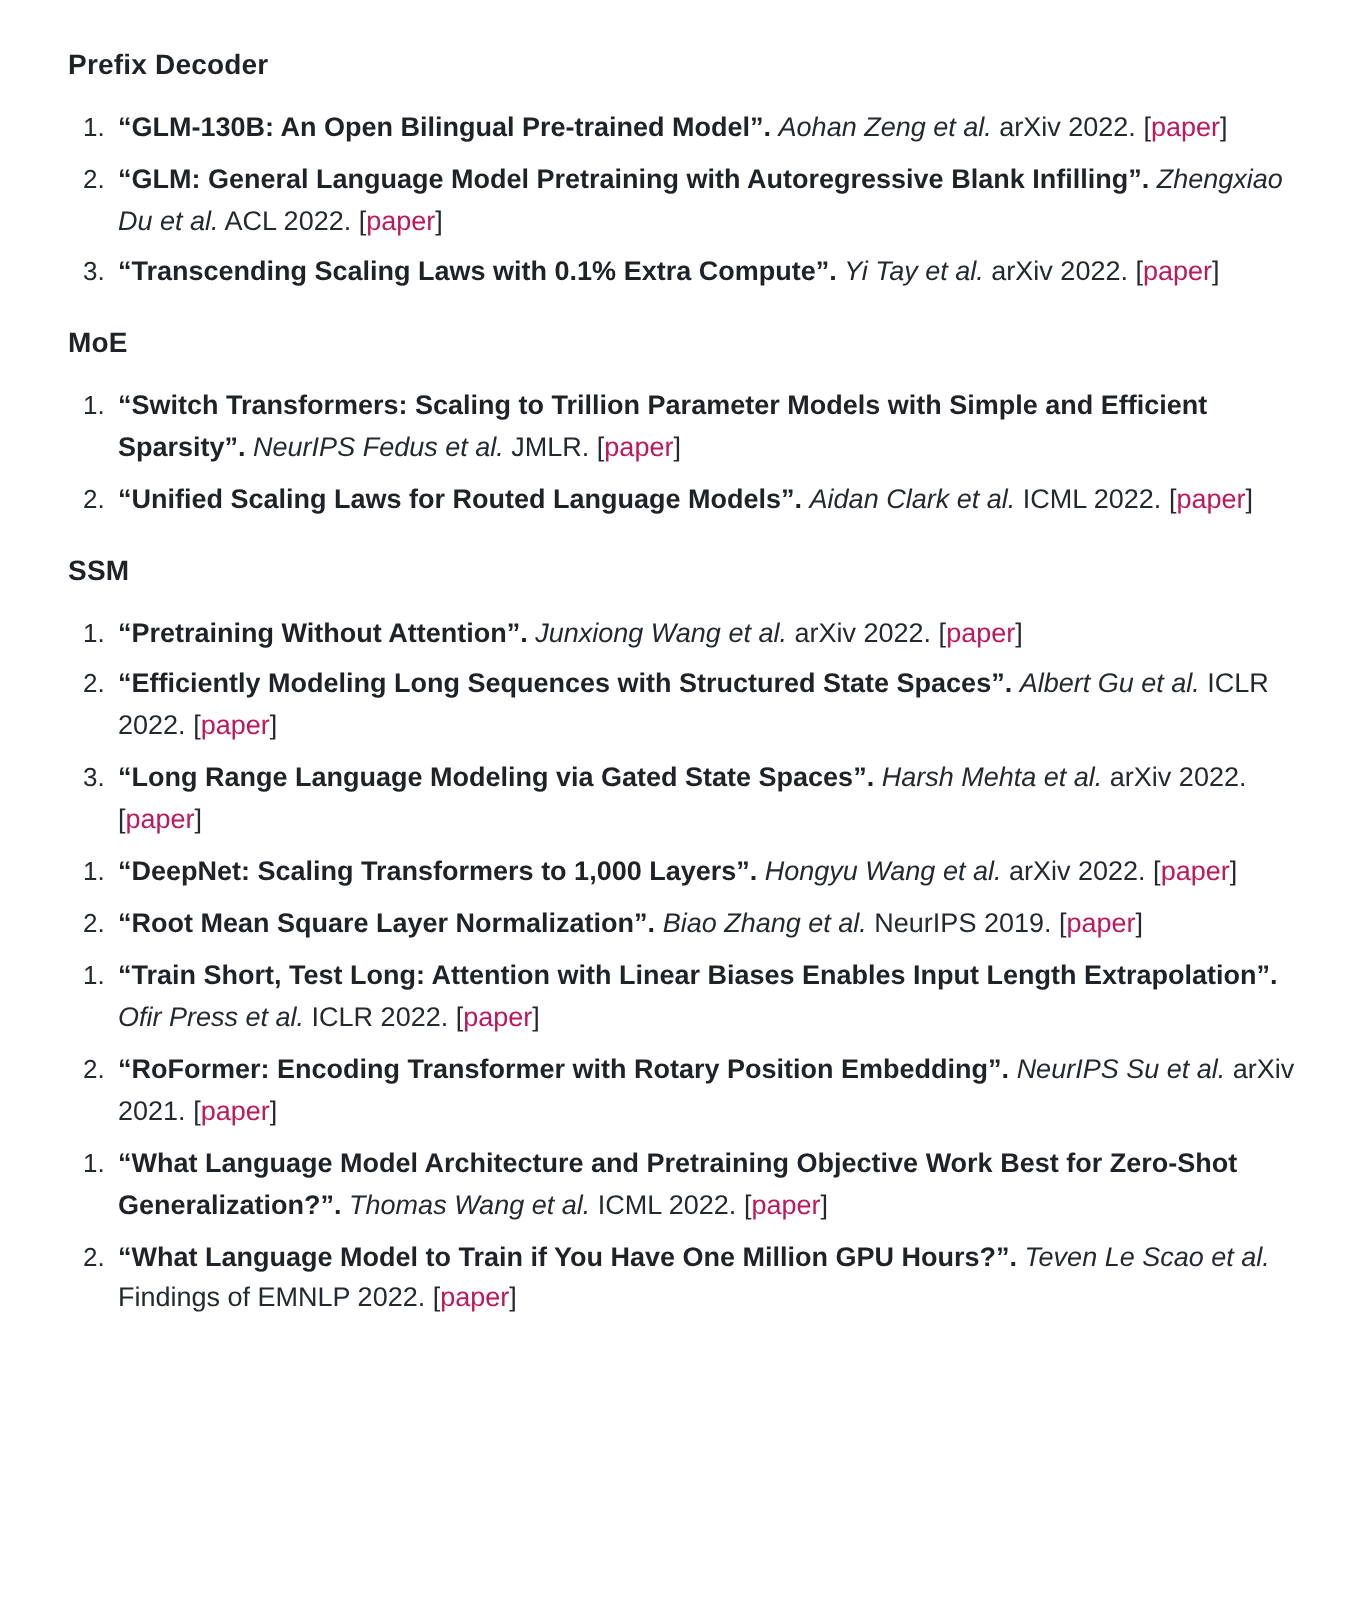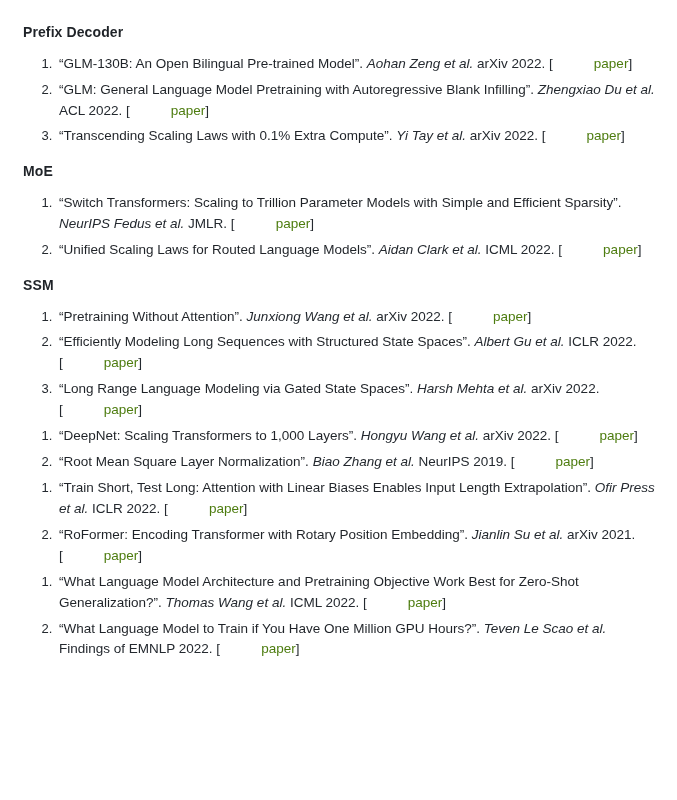--- a/index.html
+++ b/index.html
@@ -22,51 +22,50 @@
     box-sizing: border-box;
     width: 677px;
   }
   .top-fade {
     height: 8px;
     width: 100%;
   }
   h3.section {
     font-size: 14px;
     font-weight: 600;
-    margin: 14px 0 10px 1px;
+    margin: 14px 0 10px 12px;
     color: #1f2328;
     letter-spacing: 0.1px;
   }
   ol.reflist {
     margin: 0 0 4px 0;
     padding-left: 34px;
     list-style-type: decimal;
   }
   ol.reflist > li {
     margin: 5px 0;
     padding-left: 3px;
     color: #24292f;
   }
   ol.reflist > li::marker {
     color: #24292f;
     font-size: 13px;
   }
   .title {
-    font-weight: 400;
+    font-weight: 700;
     color: #1f2328;
   }
   .authors {
     font-style: italic;
   }
   .venue {
   }
   a.paper {
-    color: #4d7c0f;
+    color: #be185d;
     text-decoration: none;
-    margin-left: 41px;
   }
   .bracket {
     color: #24292f;
   }
 </style>
 </head>
 <body>
 
 <div class="page">
   <div class="top-fade"></div>
@@ -87,20 +86,20 @@
         <li><span class="title">“Pretraining Without Attention”.</span> <span class="authors">Junxiong Wang et al.</span> <span class="venue">arXiv 2022.</span> <span class="bracket">[</span><a class="paper" href="#">paper</a><span class="bracket">]</span></li>
         <li><span class="title">“Efficiently Modeling Long Sequences with Structured State Spaces”.</span> <span class="authors">Albert Gu et al.</span> <span class="venue">ICLR 2022.</span> <span class="bracket">[</span><a class="paper" href="#">paper</a><span class="bracket">]</span></li>
         <li><span class="title">“Long Range Language Modeling via Gated State Spaces”.</span> <span class="authors">Harsh Mehta et al.</span> <span class="venue">arXiv 2022.</span> <span class="bracket">[</span><a class="paper" href="#">paper</a><span class="bracket">]</span></li>
       </ol>
       <ol class="reflist">
         <li><span class="title">“DeepNet: Scaling Transformers to 1,000 Layers”.</span> <span class="authors">Hongyu Wang et al.</span> <span class="venue">arXiv 2022.</span> <span class="bracket">[</span><a class="paper" href="#">paper</a><span class="bracket">]</span></li>
         <li><span class="title">“Root Mean Square Layer Normalization”.</span> <span class="authors">Biao Zhang et al.</span> <span class="venue">NeurIPS 2019.</span> <span class="bracket">[</span><a class="paper" href="#">paper</a><span class="bracket">]</span></li>
       </ol>
       <ol class="reflist">
         <li><span class="title">“Train Short, Test Long: Attention with Linear Biases Enables Input Length Extrapolation”.</span> <span class="authors">Ofir Press et al.</span> <span class="venue">ICLR 2022.</span> <span class="bracket">[</span><a class="paper" href="#">paper</a><span class="bracket">]</span></li>
-        <li><span class="title">“RoFormer: Encoding Transformer with Rotary Position Embedding”.</span> <span class="authors">Jianlin Su et al.</span> <span class="venue">arXiv 2021.</span> <span class="bracket">[</span><a class="paper" href="#">paper</a><span class="bracket">]</span></li>
+        <li><span class="title">“RoFormer: Encoding Transformer with Rotary Position Embedding”.</span> <span class="authors">NeurIPS Su et al.</span> <span class="venue">arXiv 2021.</span> <span class="bracket">[</span><a class="paper" href="#">paper</a><span class="bracket">]</span></li>
       </ol>
       <ol class="reflist">
         <li><span class="title">“What Language Model Architecture and Pretraining Objective Work Best for Zero-Shot Generalization?”.</span> <span class="authors">Thomas Wang et al.</span> <span class="venue">ICML 2022.</span> <span class="bracket">[</span><a class="paper" href="#">paper</a><span class="bracket">]</span></li>
         <li><span class="title">“What Language Model to Train if You Have One Million GPU Hours?”.</span> <span class="authors">Teven Le Scao et al.</span> <span class="venue">Findings of EMNLP 2022.</span> <span class="bracket">[</span><a class="paper" href="#">paper</a><span class="bracket">]</span></li>
       </ol>
     </div>
 </div>
 
 </body></html>

